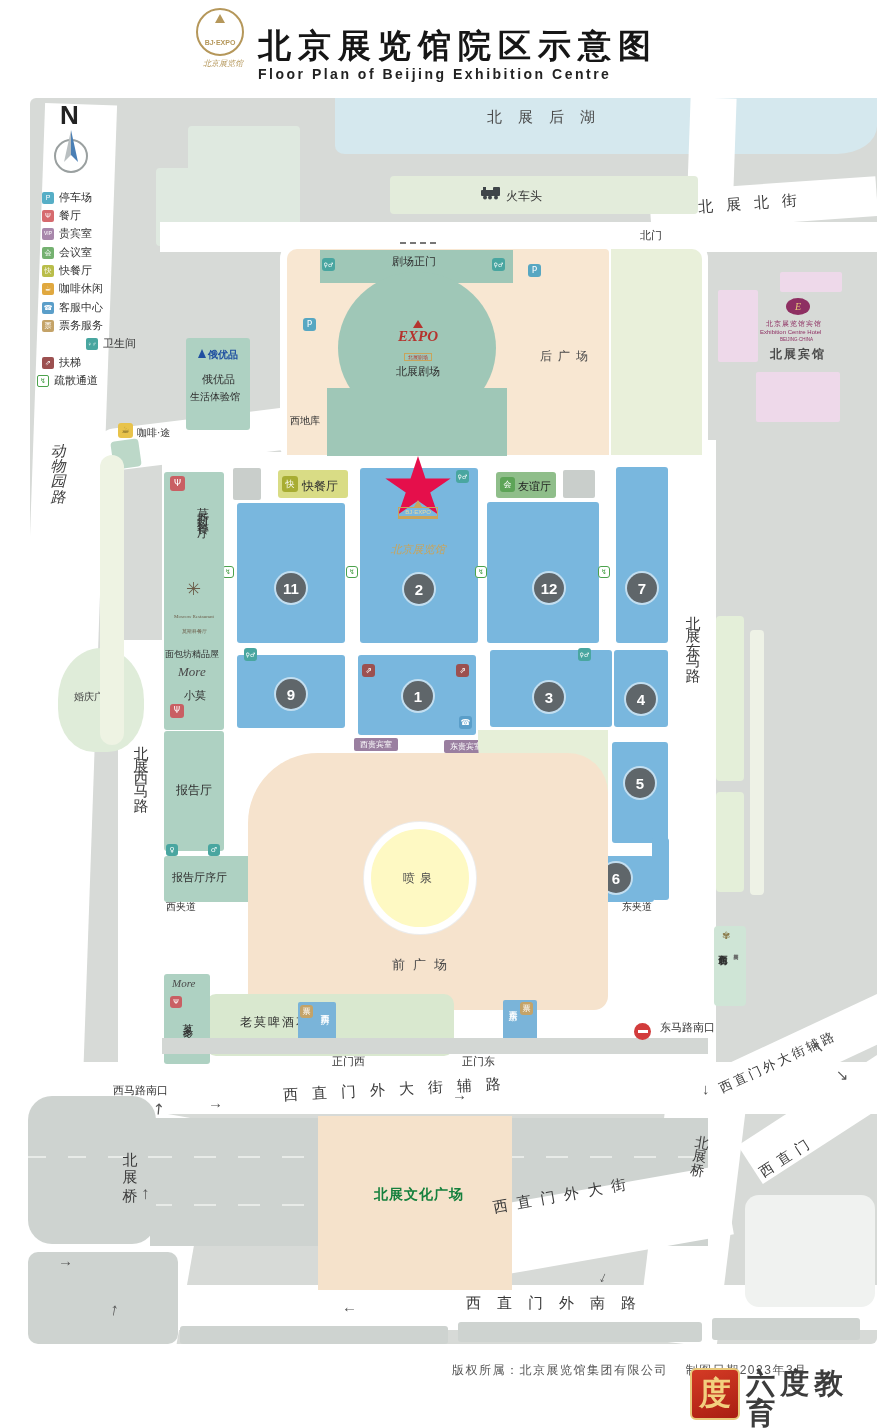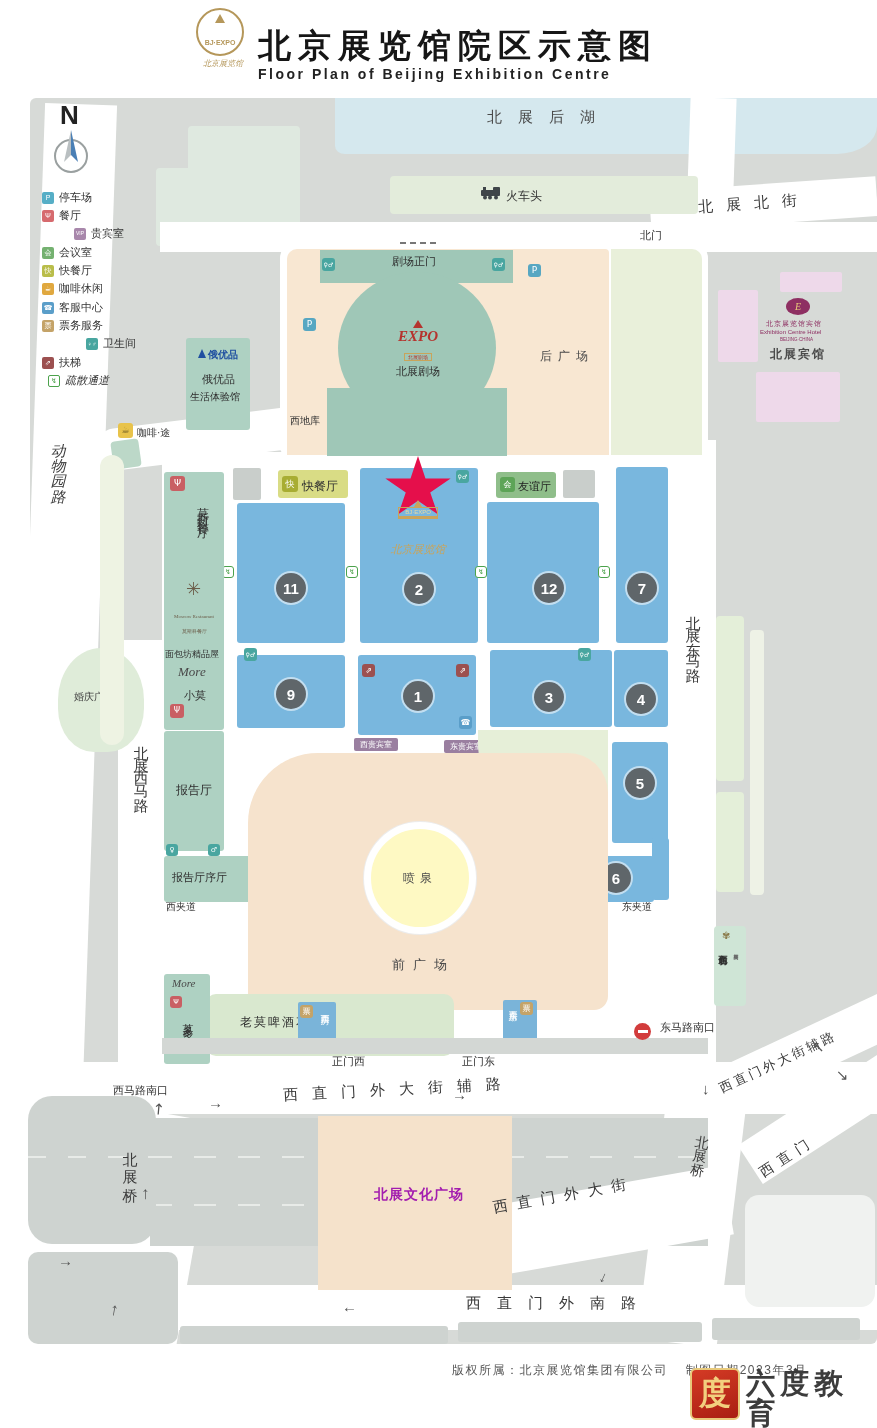--- a/index.html
+++ b/index.html
@@ -97,21 +97,21 @@
 
   <div>
     <div class="legend-item" style="left:42px;top:190px;">
         <span class="legend-ic" style="background:#56aec6;">P</span>
         <span class="lbl" style="position:static;">停车场</span>
       </div>
     <div class="legend-item" style="left:42px;top:208px;">
         <span class="legend-ic" style="background:#d66a6e;">Ψ</span>
         <span class="lbl" style="position:static;">餐厅</span>
       </div>
-    <div class="legend-item" style="left:42px;top:226px;padding-left:32px;">
+    <div class="legend-item" style="left:42px;top:226px;">
         <span class="legend-ic" style="background:#a887ab;font-size:5px;">VIP</span>
         <span class="lbl" style="position:static;">贵宾室</span>
       </div>
     <div class="legend-item" style="left:42px;top:245px;">
         <span class="legend-ic" style="background:#74b170;">会</span>
         <span class="lbl" style="position:static;">会议室</span>
       </div>
     <div class="legend-item" style="left:42px;top:263px;">
         <span class="legend-ic" style="background:#b9bd4a;">快</span>
         <span class="lbl" style="position:static;">快餐厅</span>
@@ -129,21 +129,21 @@
         <span class="lbl" style="position:static;">票务服务</span>
       </div>
     <div class="legend-item" style="left:42px;top:336px;margin-left:44px;">
         <span class="legend-ic" style="background:#49a6a0;font-size:6px;">♀♂</span>
         <span class="lbl" style="position:static;">卫生间</span>
       </div>
     <div class="legend-item" style="left:42px;top:355px;">
         <span class="legend-ic" style="background:#9c5050;">⇗</span>
         <span class="lbl" style="position:static;">扶梯</span>
       </div>
-    <div class="legend-item" style="left:48px;top:373px;font-style:italic;">
+    <div class="legend-item" style="left:37px;top:373px;">
         <span class="legend-ic" style="background:#fff;border:1.5px solid #4ca24c;color:#4ca24c;box-sizing:border-box;">↯</span>
         <span class="lbl" style="position:static;">疏散通道</span>
       </div>
   </div>
 
   <div class="blk" style="left:780px;top:272px;width:62px;height:20px;background:#eed9ea;border-radius:2px;"></div>
   <div class="blk" style="left:718px;top:290px;width:40px;height:72px;background:#eed9ea;border-radius:2px;"></div>
   <div class="blk" style="left:756px;top:372px;width:84px;height:50px;background:#eed9ea;border-radius:2px;"></div>
   <div class="abs" style="left:786px;top:298px;width:24px;height:17px;border-radius:50%;background:#8e2f62;color:#e8c97a;display:flex;align-items:center;justify-content:center;font-size:10px;font-style:italic;font-family:'Liberation Serif',serif;">
       <span>E</span>
@@ -314,21 +314,21 @@
   <div class="lbl st" style="left:283px;top:1080px;font-size:15px;letter-spacing:14px;transform:rotate(-3deg);">西直门外大街辅路</div>
   <div class="lbl st" style="left:714px;top:1053px;font-size:13px;letter-spacing:3px;transform:rotate(-25deg);">西直门外大街辅路</div>
   <div class="arrow" style="left:208px;top:1094px;">→</div>
   <div class="arrow" style="left:452px;top:1086px;">→</div>
   <div class="arrow" style="left:152px;top:1100px;transform:rotate(-40deg);">↗</div>
   <div class="arrow" style="left:812px;top:1038px;">↖</div>
   <div class="arrow" style="left:836px;top:1066px;">↘</div>
   <div class="arrow" style="left:702px;top:1080px;">↓</div>
 
   <div class="blk" style="left:318px;top:1116px;width:194px;height:174px;background:#f5e2cb;"></div>
-  <div class="lbl" style="left:374px;top:1186px;font-size:14px;font-weight:bold;color:#a21caf;letter-spacing:1px;">北展文化广场</div>
+  <div class="lbl" style="left:374px;top:1186px;font-size:14px;font-weight:bold;color:#15803d;letter-spacing:1px;">北展文化广场</div>
 
   <div class="lbl st v" style="left:120px;top:1140px;font-size:15px;letter-spacing:18px;">北展桥</div>
   <div class="arrow" style="left:141px;top:1184px;font-size:17px;">↑</div>
   <div class="arrow" style="left:58px;top:1252px;">→</div>
   <div class="arrow" style="left:110px;top:1300px;font-size:17px;transform:rotate(10deg);">↑</div>
   <div class="lbl st" style="left:492px;top:1186px;font-size:15px;letter-spacing:9px;transform:rotate(-10deg);">西直门外大街</div>
   <div class="lbl st v" style="left:692px;top:1124px;font-size:14px;letter-spacing:14px;transform:rotate(9deg);">北展桥</div>
   <div class="lbl st" style="left:756px;top:1148px;font-size:14px;letter-spacing:7px;transform:rotate(-33deg);">西直门</div>
   <div class="lbl st" style="left:466px;top:1294px;font-size:15px;letter-spacing:16px;">西直门外南路</div>
   <div class="arrow" style="left:342px;top:1298px;">←</div>

